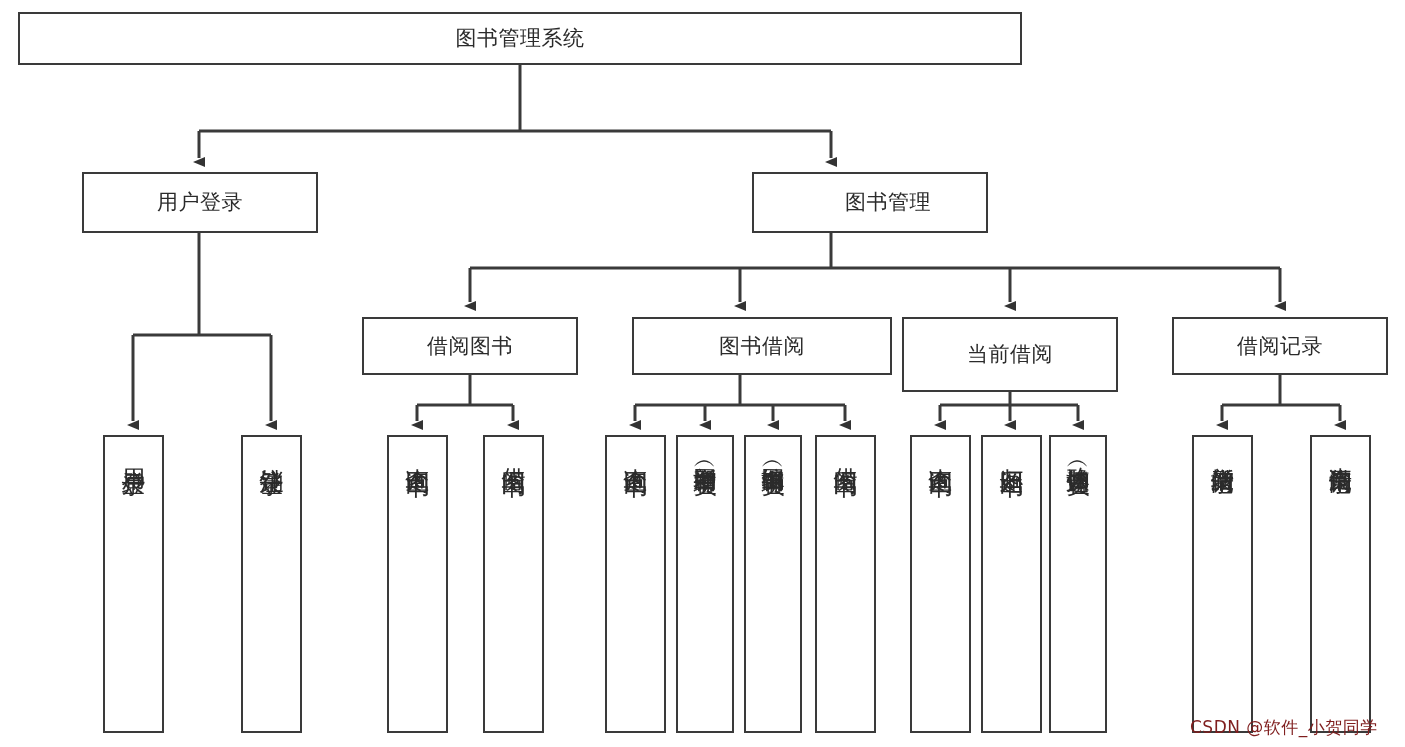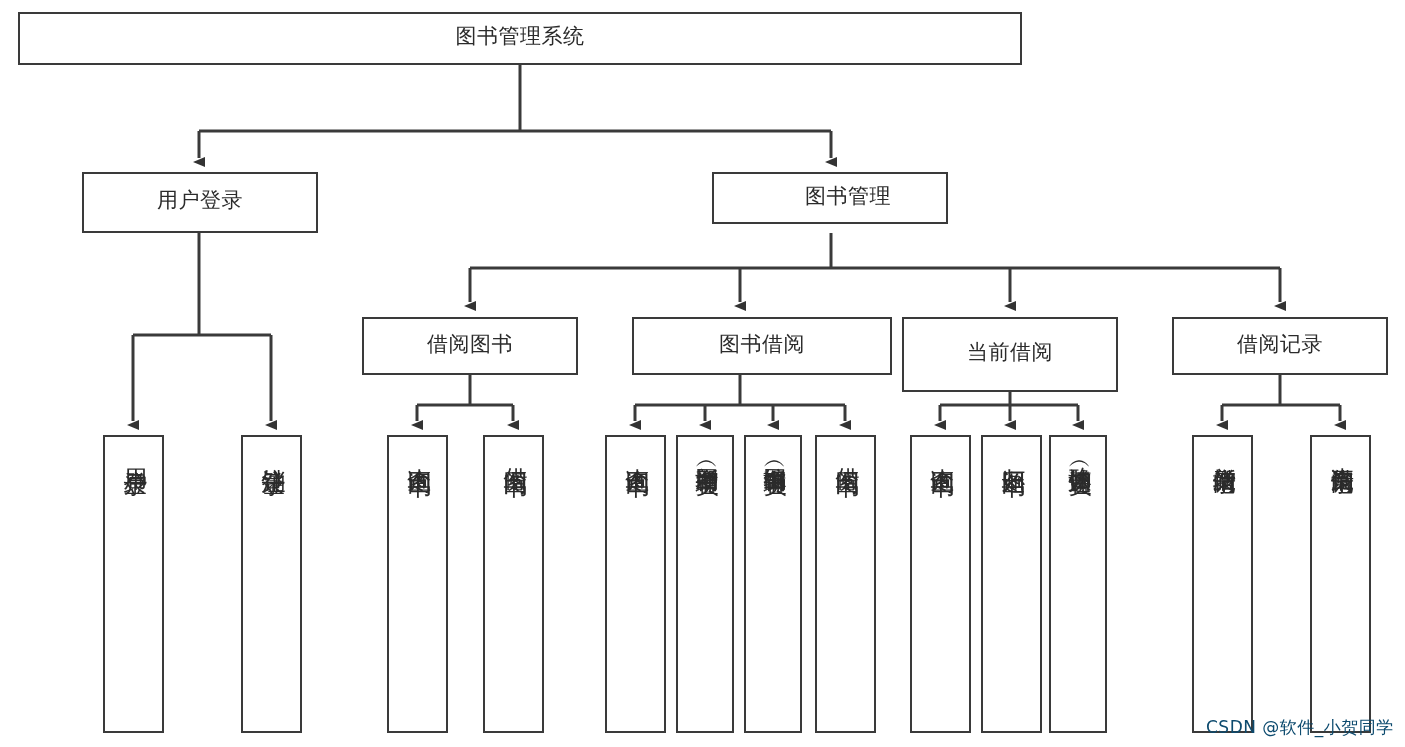--- a/index.html
+++ b/index.html
@@ -27,21 +27,20 @@
   }
   .node {
     position: absolute;
     box-sizing: border-box;
     border: 2.5px solid #3a3a3a;
     background: #ffffff;
     display: flex;
     align-items: center;
     justify-content: center;
     color: #2b2b2b;
-    font-family: Liberation Mono, monospace;
   }
   .node .label {
     display: block;
     text-align: center;
     line-height: 1.18;
   }
   
   .node.horiz .label {
     font-size: 21px;
     letter-spacing: 0.5px;
@@ -57,25 +56,24 @@
     font-size: 24px;
     letter-spacing: 2px;
     line-height: 1;
   }
   .node.vert.longtext .label {
     font-size: 23px;
     letter-spacing: 1px;
   }
   .watermark {
     position: absolute;
-    color: #0c4a6e;
+    color: #7f1d1d;
     font-size: 17px;
     white-space: nowrap;
     letter-spacing: 0.5px;
-    margin-left: 16px;
   }
 </style>
 </head>
 <body>
 
 <div id="canvas">
 
   <svg id="edges" viewBox="0 0 1405 747" xmlns="http://www.w3.org/2000/svg">
     <defs>
       <marker id="arrow" markerWidth="10" markerHeight="12" refX="1" refY="6" orient="auto" markerUnits="userSpaceOnUse">
@@ -126,21 +124,21 @@
     </g>
   </svg>
 
   <div class="node horiz" style="left:18px; top:12px; width:1004px; height:53px;">
     <span class="label">图书管理系统</span>
   </div>
 
   <div class="node horiz" style="left:82px; top:172px; width:236px; height:61px;">
     <span class="label">用户登录</span>
   </div>
-  <div class="node horiz" style="left:712px; top:172px; width:236px; height:52px;padding-left:36px;">
+  <div class="node horiz" style="left:752px; top:172px; width:236px; height:61px;padding-left:36px;">
     <span class="label">图书管理</span>
   </div>
 
   <div class="node horiz" style="left:362px; top:317px; width:216px; height:58px;">
     <span class="label">借阅图书</span>
   </div>
   <div class="node horiz" style="left:632px; top:317px; width:260px; height:58px;">
     <span class="label">图书借阅</span>
   </div>
   <div class="node horiz" style="left:902px; top:317px; width:216px; height:75px;">

